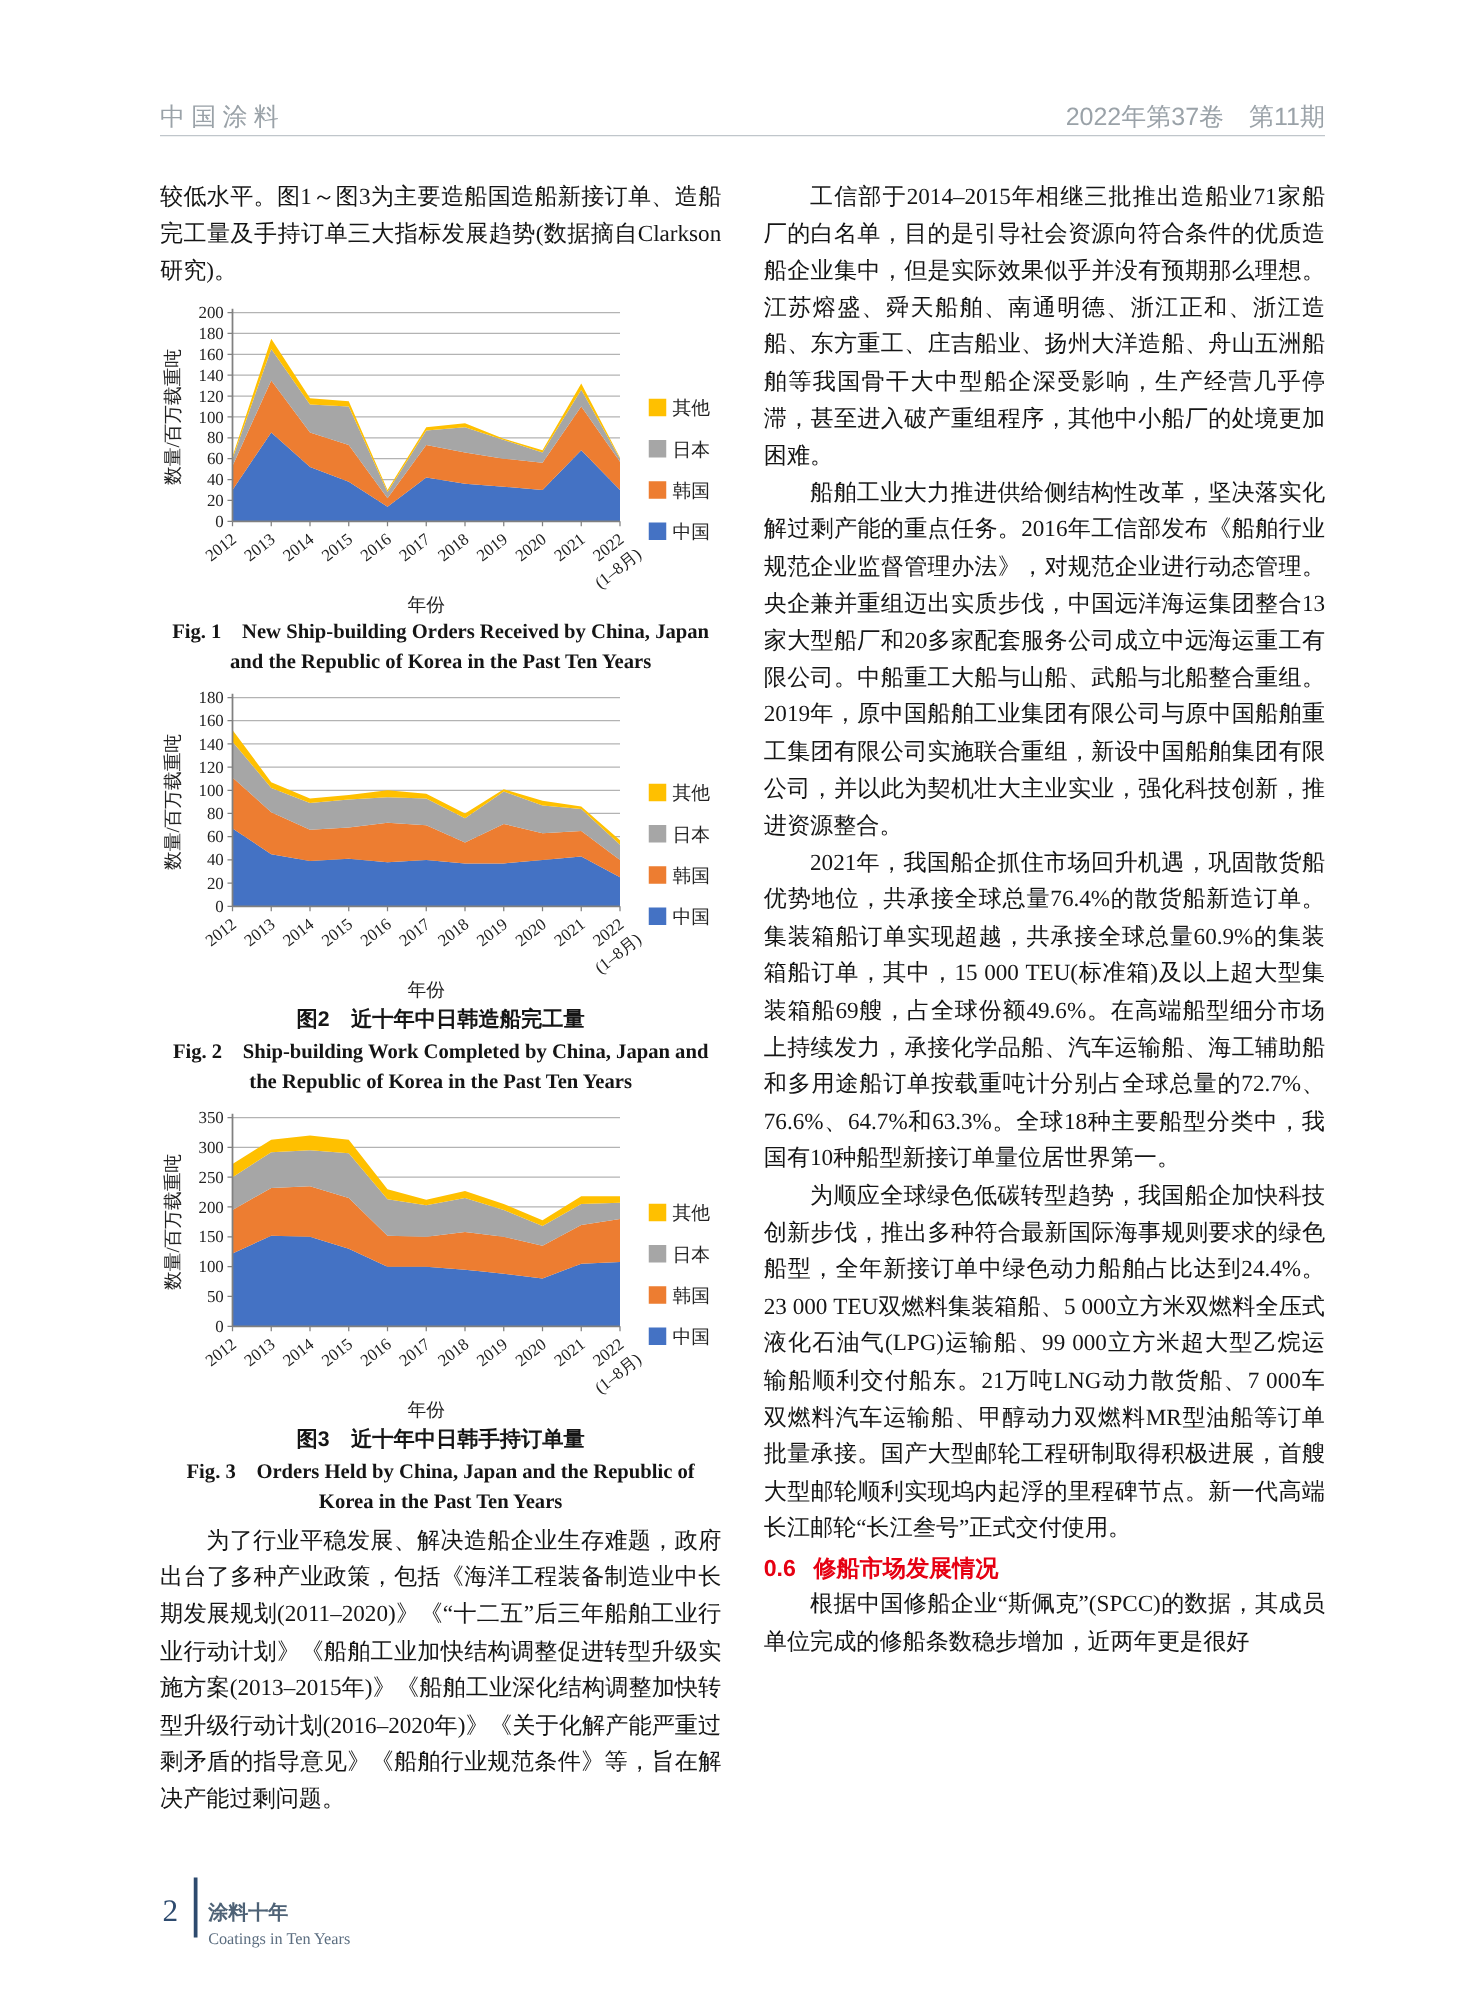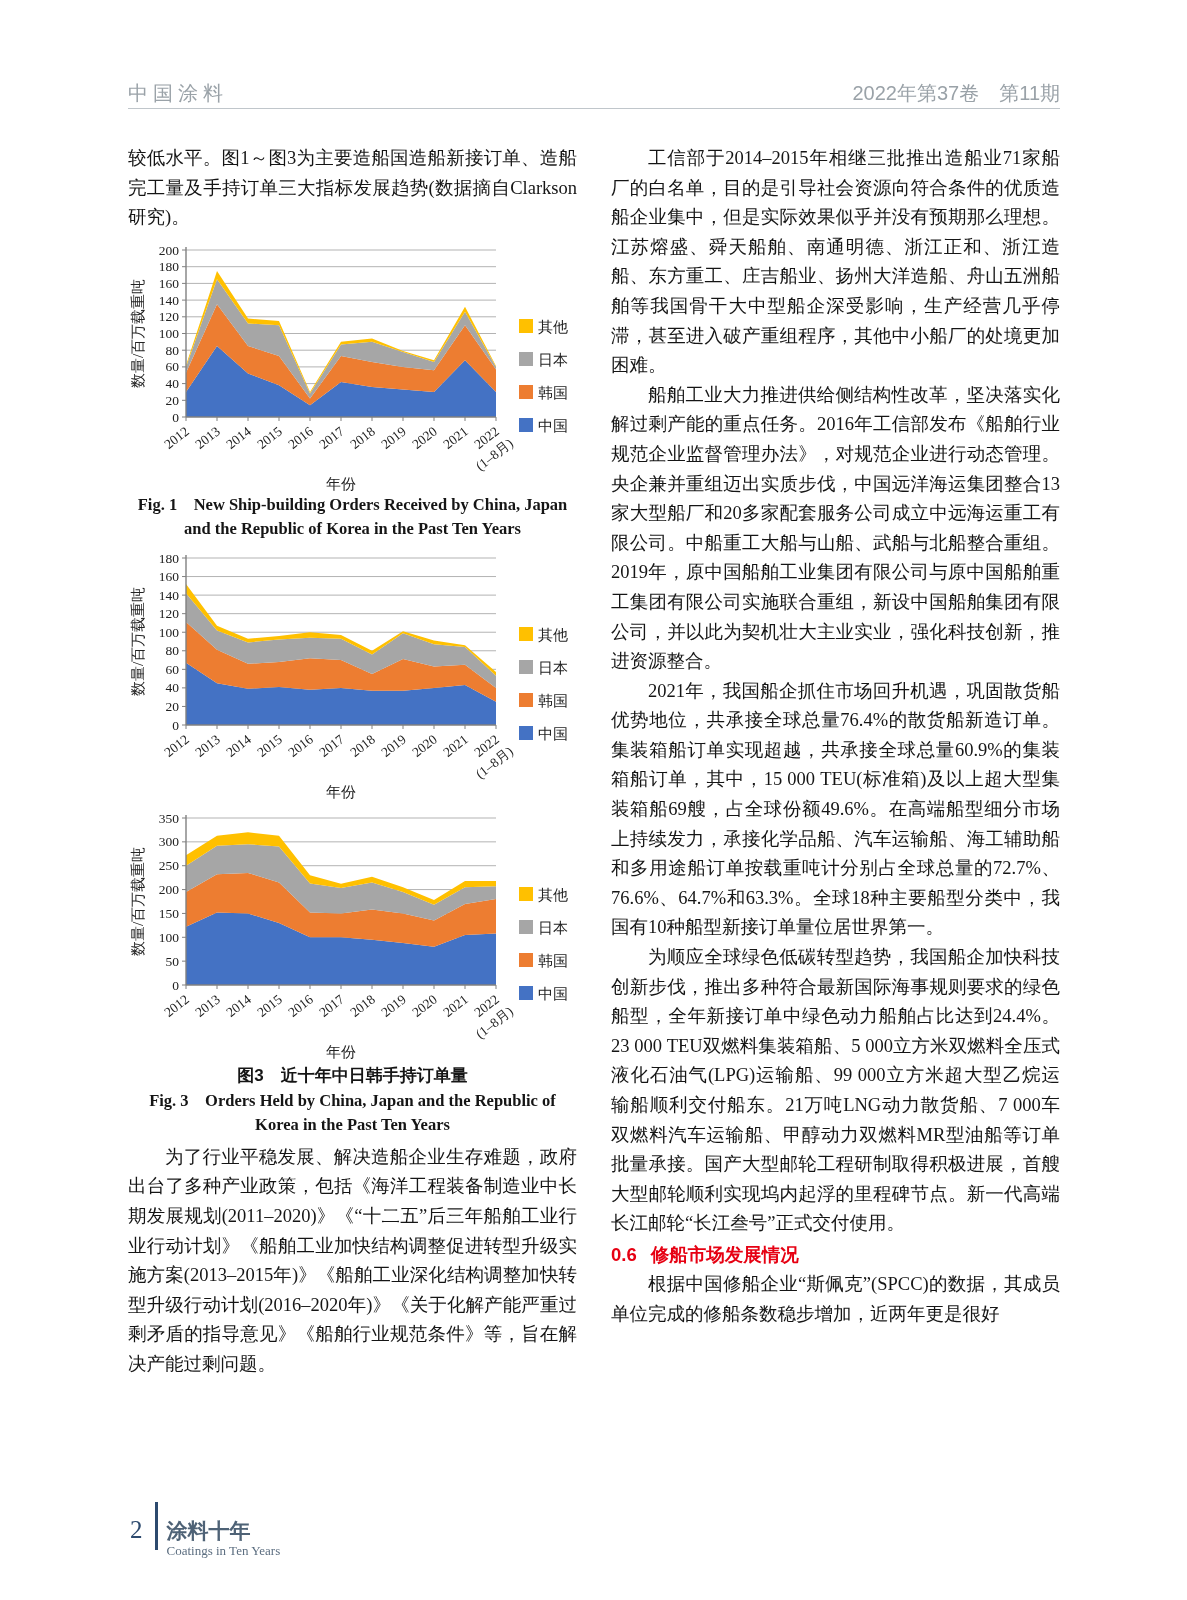--- a/index.html
+++ b/index.html
@@ -26,21 +26,21 @@
           text-align:center;margin-top:2px;line-height:26px;}
   .cap-en{font-weight:bold;font-size:16.5px;text-align:center;line-height:24px;margin-bottom:4px;}
   
   .sec-head{font-family:"Liberation Sans","DejaVu Sans",sans-serif;font-weight:bold;color:#e60012;
             font-size:18.5px;line-height:31px;margin:0;}
   .sec-head .num{margin-right:14px;}
   
   .footer{position:absolute;left:130px;top:1492px;display:flex;align-items:center;}
   .pgnum{font-size:25px;color:#2d4a6e;margin-right:12px;margin-top:8px;}
   .fbar{width:3px;height:48px;background:#2d4a6e;margin-right:9px;}
-  .brand-zh{font-family:"Liberation Sans","DejaVu Sans",sans-serif;font-weight:bold;font-size:21px;
+  .brand-zh{font-family:"Liberation Sans","DejaVu Sans",sans-serif;font-weight:bold;font-size:16px;
             color:#4e6276;line-height:24px;margin-top:27px;}
   .brand-en{font-size:13px;color:#5c6e80;line-height:16px;}
 </style>
 </head>
 <body>
 
 <div class="page">
 
   <div class="hdr">
     <span class="jname">中国涂料</span>
@@ -192,20 +192,22 @@
           <text x="213" y="248" text-anchor="middle" class="axis-title">年份</text>
           <rect x="391" y="78" width="14" height="14" fill="#FFC000"></rect>
           <text x="410" y="90.5" class="legend-t">其他</text>
           <rect x="391" y="111" width="14" height="14" fill="#A6A6A6"></rect>
           <text x="410" y="123.5" class="legend-t">日本</text>
           <rect x="391" y="144" width="14" height="14" fill="#ED7D31"></rect>
           <text x="410" y="156.5" class="legend-t">韩国</text>
           <rect x="391" y="177" width="14" height="14" fill="#4472C4"></rect>
           <text x="410" y="189.5" class="legend-t">中国</text>
         </svg>
+      <div class="cap-zh">图2　近十年中日韩造船完工量</div>
+      <div class="cap-en">Fig. 2　Ship-building Work Completed by China, Japan and the Republic of Korea in the Past Ten Years</div>
     </div>
 
     <div class="fig">
       <svg class="chart" viewBox="0 0 449 252">
           <line x1="54" y1="176" x2="58" y2="176" stroke="#808080" stroke-width="1"></line>
           <text x="51" y="180.5" text-anchor="end" class="tick">0</text>
           <line x1="58" y1="152.14285714285714" x2="368" y2="152.14285714285714" stroke="#b3b3b3" stroke-width="1"></line>
           <line x1="54" y1="152.14285714285714" x2="58" y2="152.14285714285714" stroke="#808080" stroke-width="1"></line>
           <text x="51" y="156.64285714285714" text-anchor="end" class="tick">50</text>
           <line x1="58" y1="128.28571428571428" x2="368" y2="128.28571428571428" stroke="#b3b3b3" stroke-width="1"></line>

